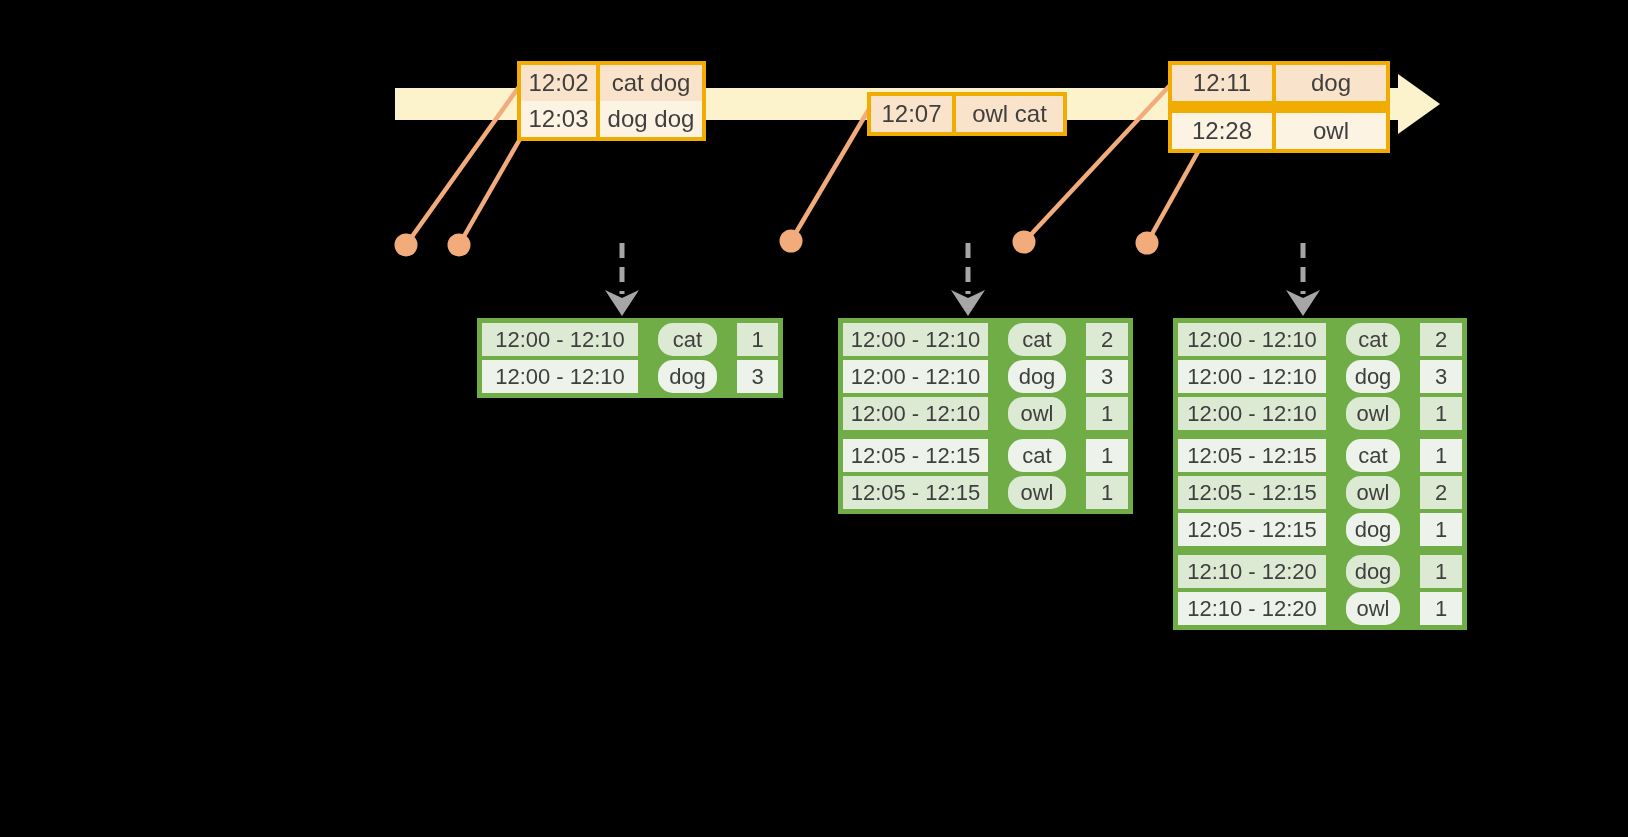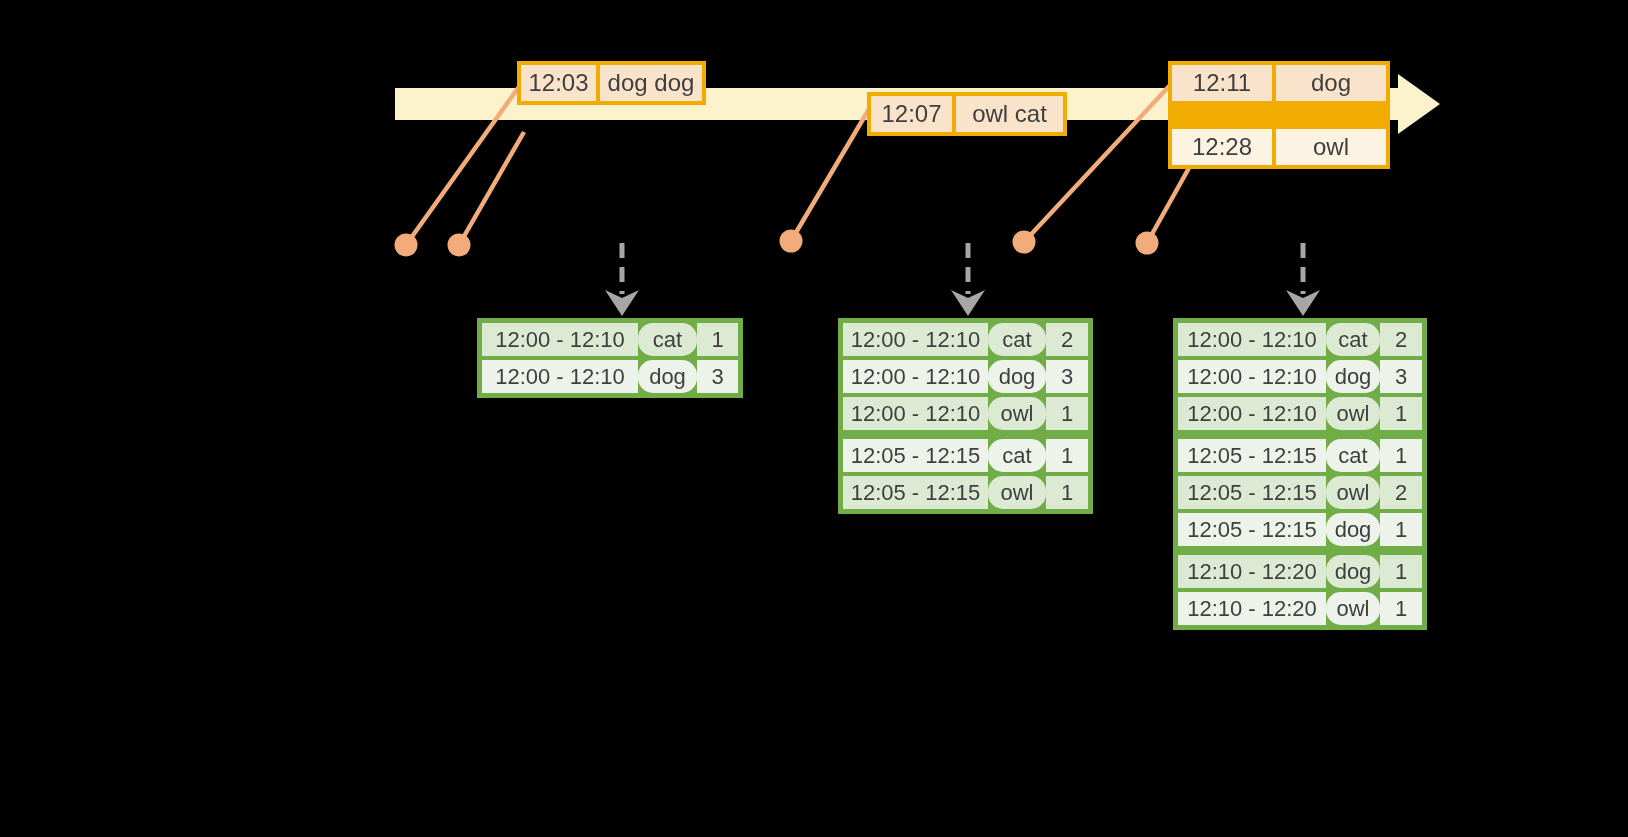--- a/index.html
+++ b/index.html
@@ -26,42 +26,42 @@
   
   .otable {
     position: absolute;
     display: flex;
     flex-direction: column;
     background: var(--c-table-border-gold, #F0AC00);
     border: 4px solid var(--c-table-border-gold, #F0AC00);
     z-index: 2;
   }
   .orow { display: flex; gap: 4px; }
-  .orow + .orow { margin-top: 16px; }
+  .orow + .orow { margin-top: 0; }
   .ocell {
     height: 36px; line-height: 36px;
     text-align: center;
     font-size: 24px;
     color: var(--c-text, #3F3F3F);
   }
   .ocell.time  { width: var(--t, 80px); }
   .ocell.words { width: var(--w, 105px); }
   .otable div.orow:nth-of-type(odd)  .ocell { background: var(--c-event-row-dark, #FAE3CB); }
   .otable div.orow:nth-of-type(even) .ocell { background: var(--c-event-row-light, #FDF3E3); }
 
   
   .gtable {
     position: absolute;
     display: flex;
     flex-direction: column;
     background: var(--c-result-border-green, #70AD47);
     border: 5px solid var(--c-result-border-green, #70AD47);
     z-index: 2;
   }
-  .grow { display: flex; gap: 0; }
+  .grow { display: flex; gap: 20px; }
   .grow + .grow { margin-top: 4px; }
   .grow.group-start { margin-top: 9px; }
   .gcell {
     height: 33px; line-height: 33px;
     text-align: center;
     font-size: 22px;
     color: var(--c-text, #3F3F3F);
   }
   .gcell.win   { width: var(--w1, 150px); }
   .gcell.word  { width: var(--w2, 56px); border-radius: 15px; }
@@ -96,20 +96,24 @@
 
     <line class="trg-line" x1="968" y1="243" x2="968" y2="294"></line>
     <polygon class="trg-head" points="951,290 968,316 985,290 968,298"></polygon>
 
     <line class="trg-line" x1="1303" y1="243" x2="1303" y2="294"></line>
     <polygon class="trg-head" points="1286,290 1303,316 1320,290 1303,298"></polygon>
   </svg>
 
   <div class="otable" style="left:517px; top:61px; --t:75px; --w:102px;">
 
+      <div class="orow">
+        <div class="ocell time">12:02</div>
+        <div class="ocell words">cat dog</div>
+      </div>
 
       <div class="orow">
         <div class="ocell time">12:03</div>
         <div class="ocell words">dog dog</div>
       </div>
     </div>
 
   <div class="otable" style="left:867px; top:92px; --t:81px; --w:107px;">
 
       <div class="orow">

